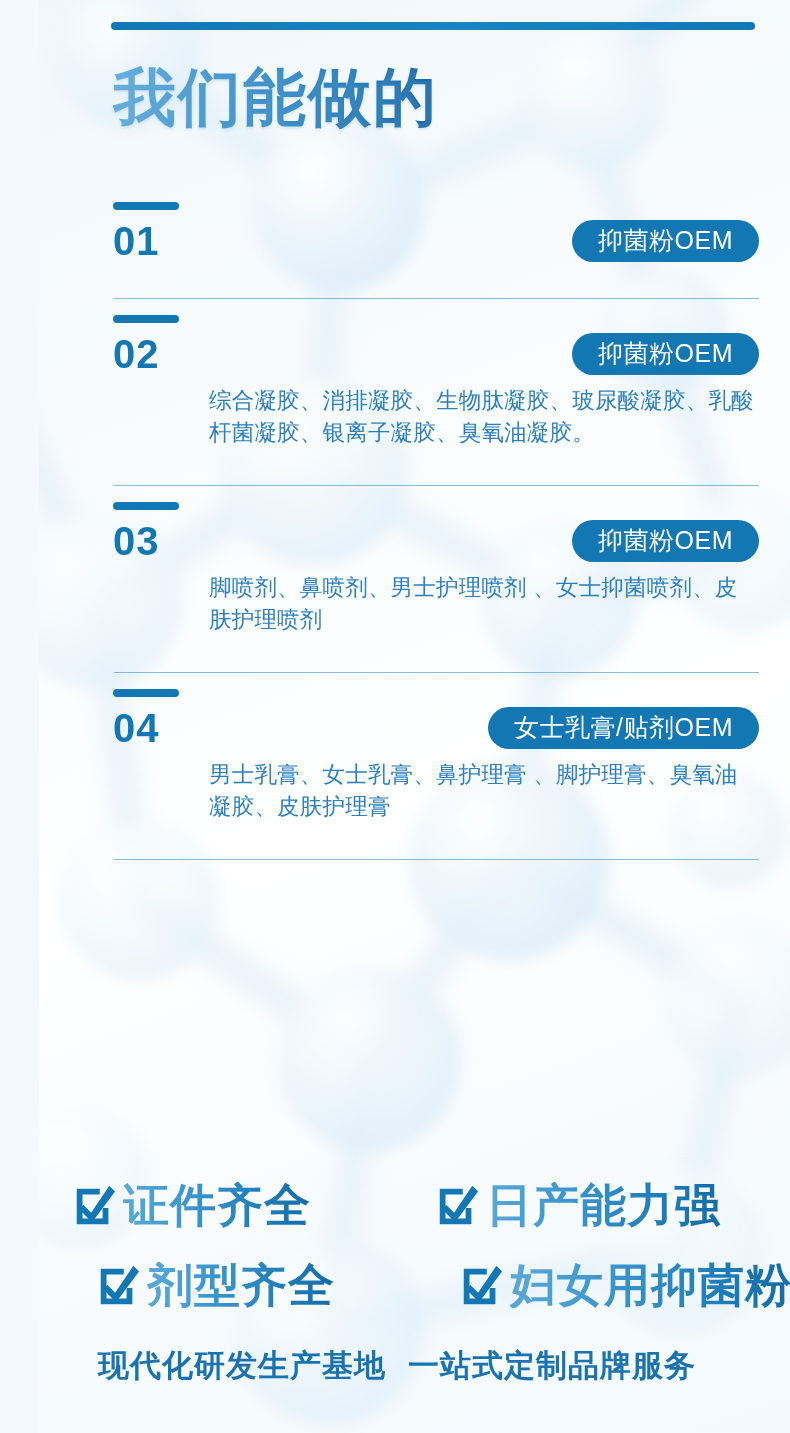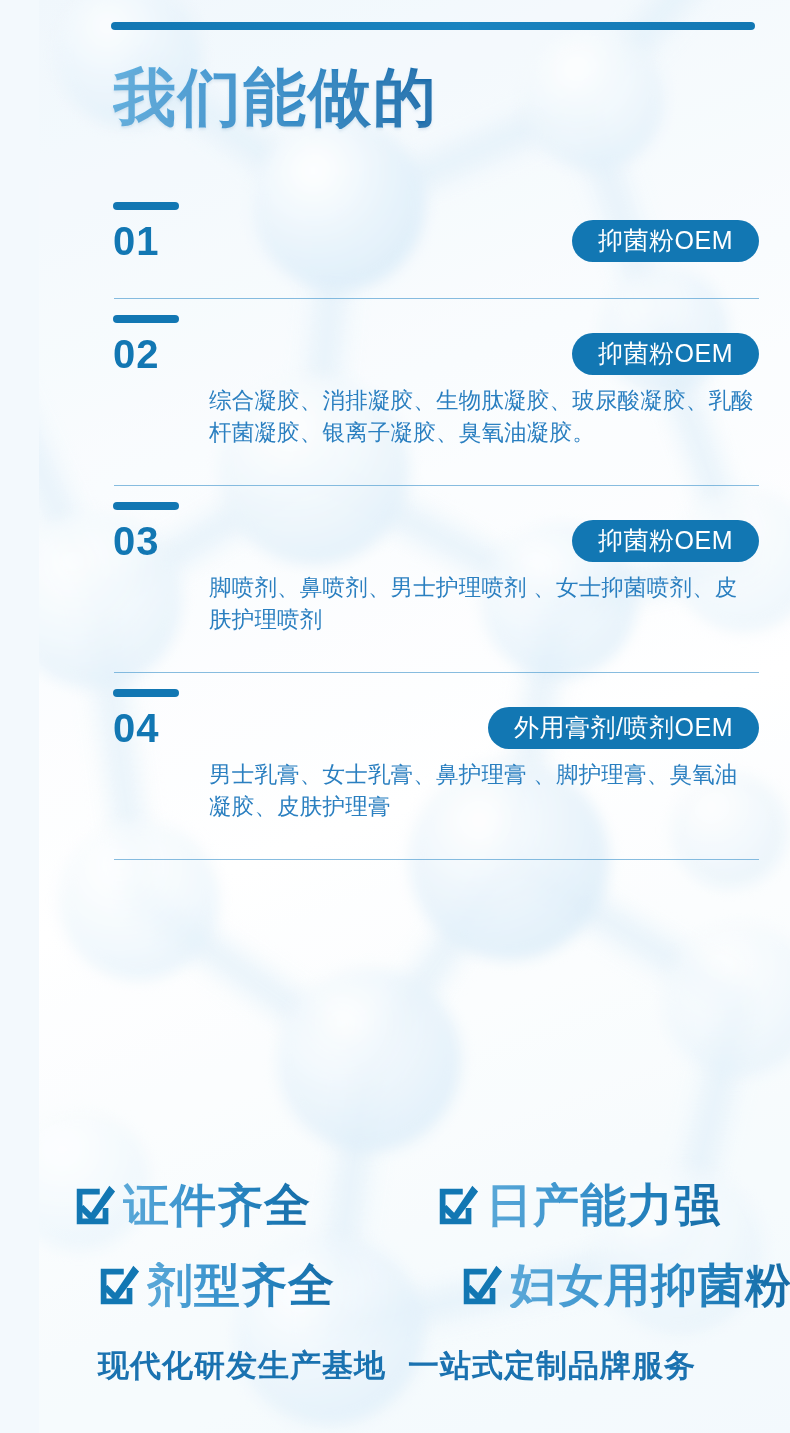--- a/index.html
+++ b/index.html
@@ -218,21 +218,21 @@
       </div>
       <div class="sec-spacer-bot"></div>
     </div>
     <div class="divider"></div>
 
     <div class="section">
       <div class="sec-inner">
         <div class="dash"></div>
         <div class="row">
           <div class="num">04</div>
-          <div class="pill">外用膏剂/喷剂OEM</div>
+          <div class="pill">女士乳膏/贴剂OEM</div>
         </div>
         <div class="desc">男士乳膏、女士乳膏、鼻护理膏 、脚护理膏、臭氧油凝胶、皮肤护理膏</div>
       </div>
       <div class="sec-spacer-bot"></div>
     </div>
     <div class="divider"></div>
 
   </div>
 
   <div class="features">

